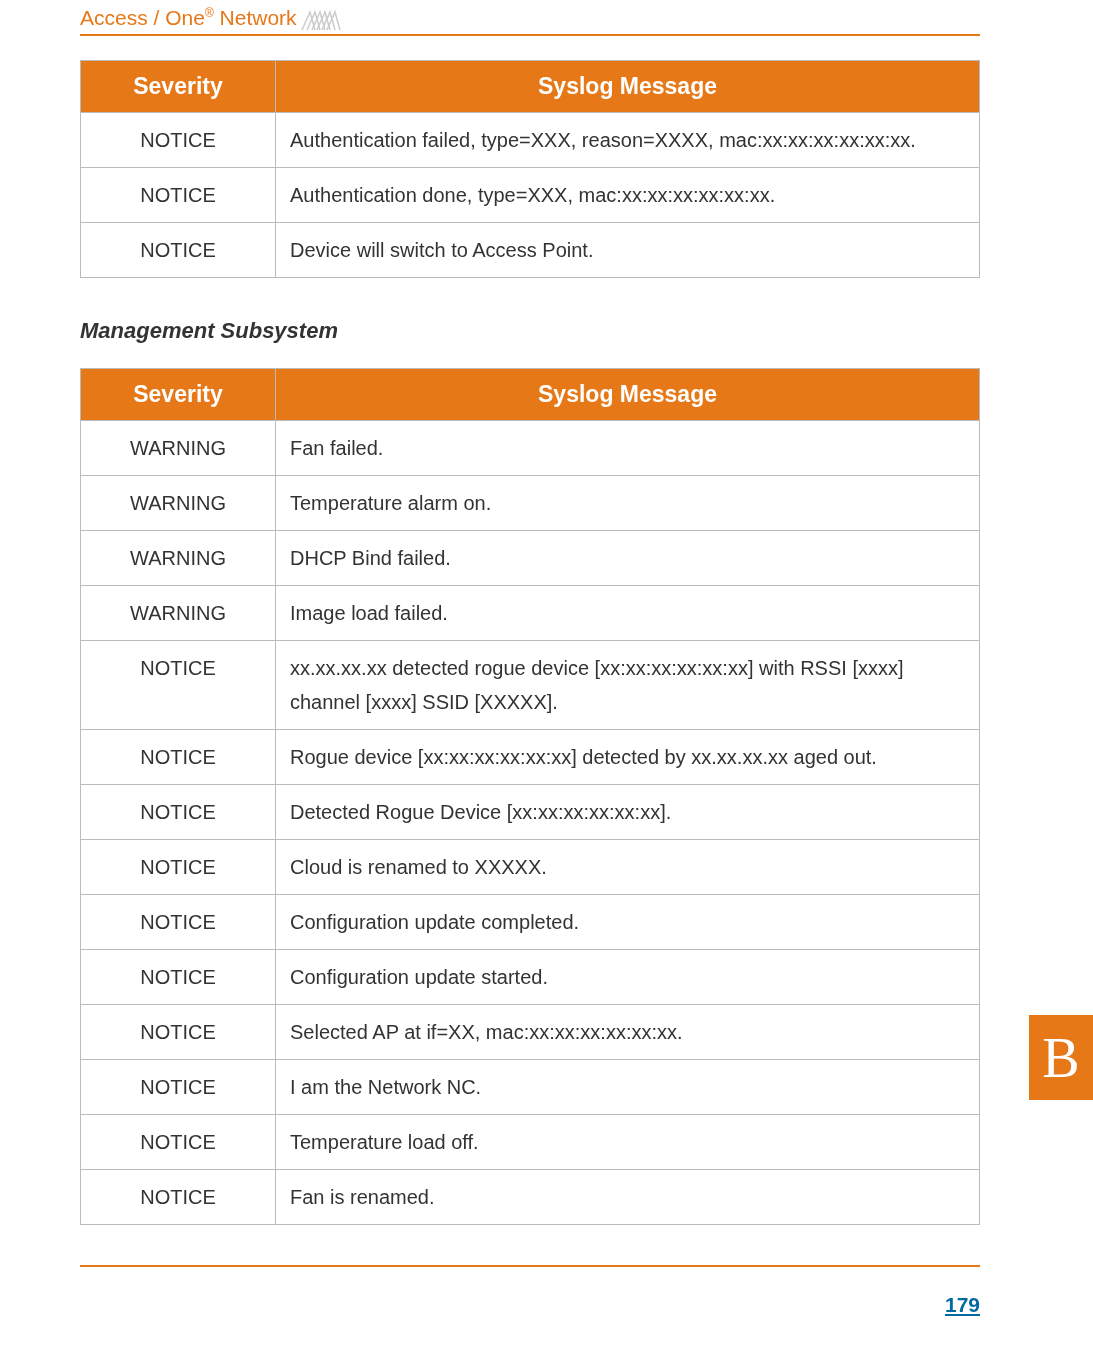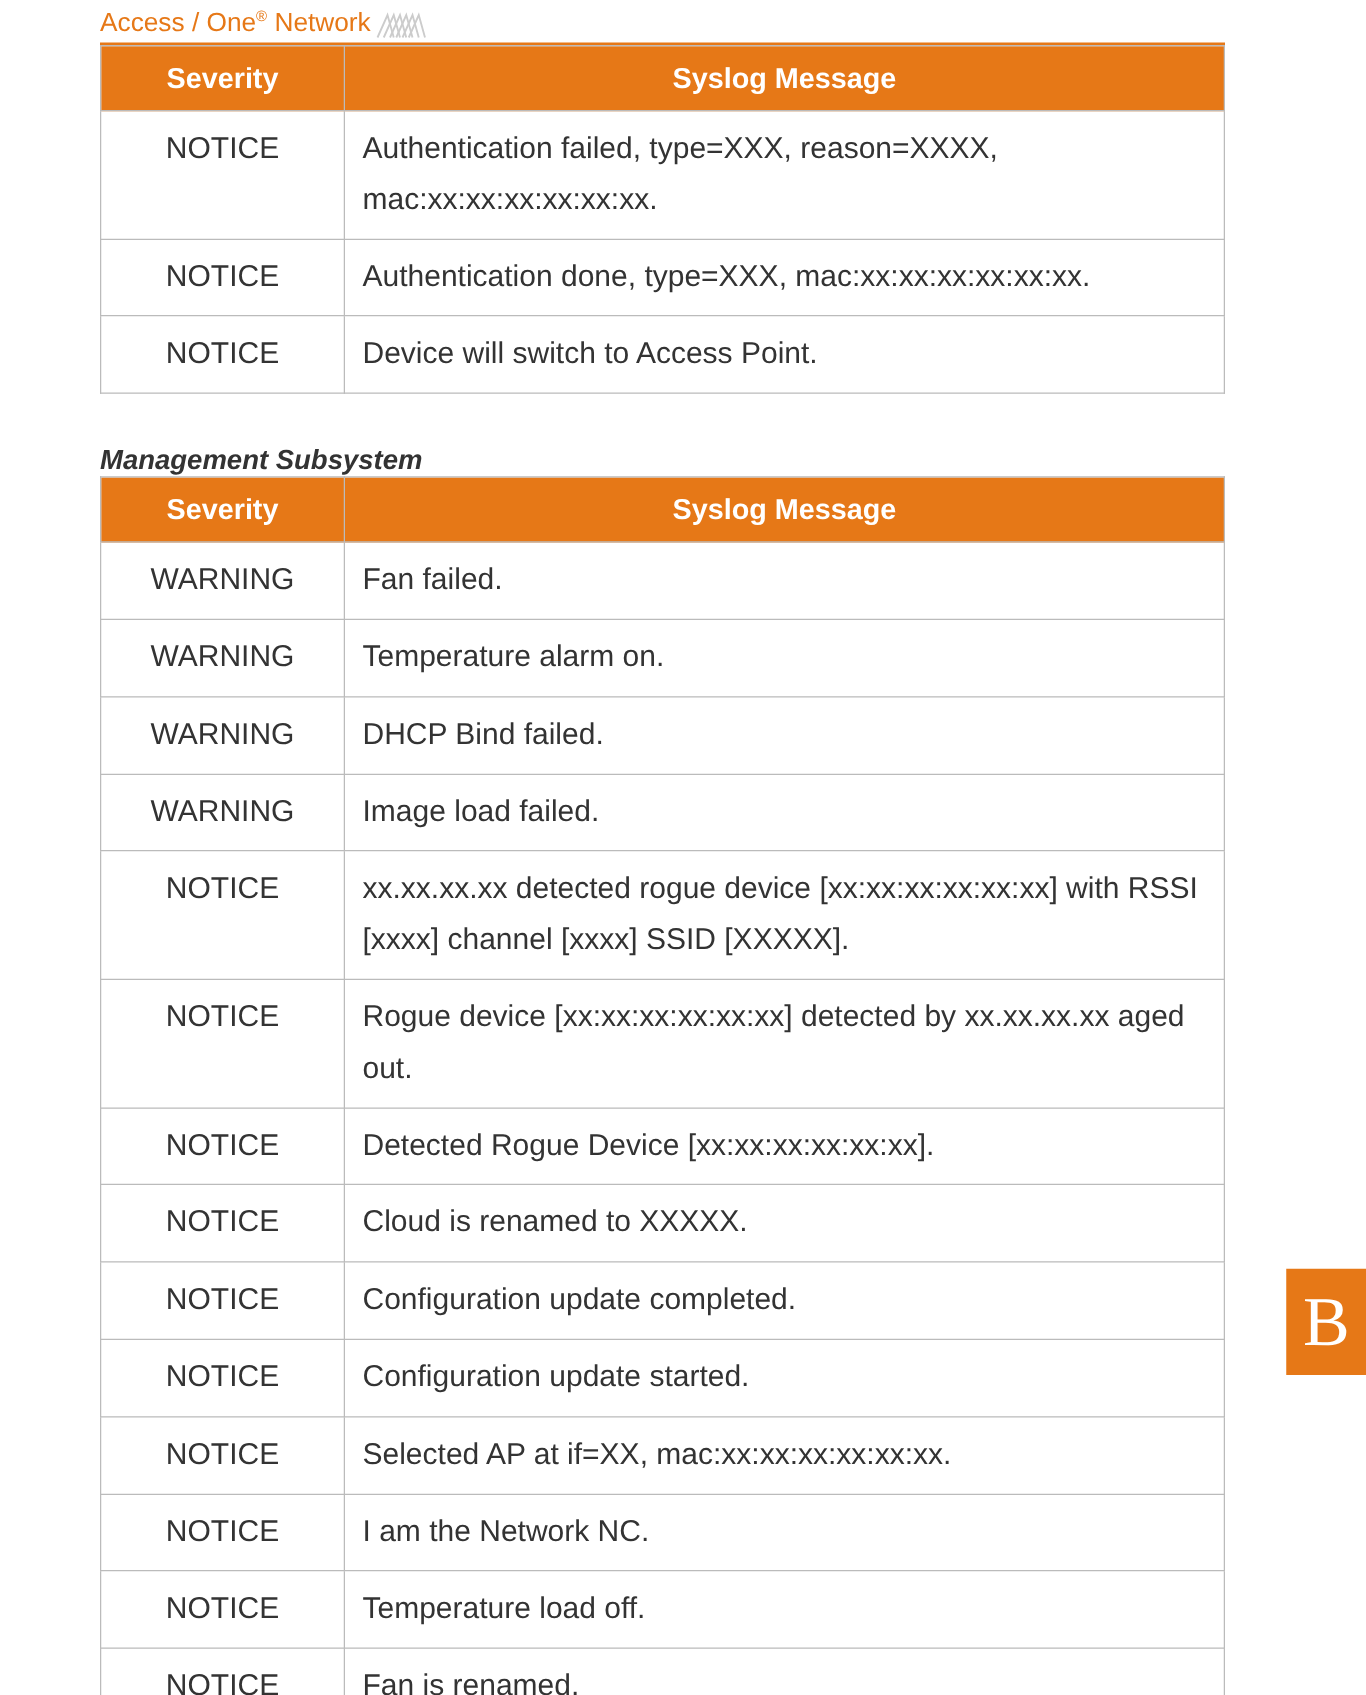--- a/index.html
+++ b/index.html
@@ -31,38 +31,39 @@
       vertical-align: super;
     }
     .logo {
       width: 50px;
       height: 26px;
       position: relative;
     }
     .syslog-table {
       border-collapse: collapse;
       width: 100%;
+      margin-top: 24px;
       font-size: 20px;
     }
     .syslog-table th {
       background: #e67817;
       color: #fff;
       font-weight: 600;
       padding: 12px 20px;
       text-align: center;
       font-size: 23px;
       border: 1px solid #bbb;
     }
     .syslog-table th:first-child {
       width: 195px;
     }
     .syslog-table td {
       border: 1px solid #bbb;
       padding: 10px 14px 10px 14px;
-      font-size: 24px;
+      font-size: 20px;
       color: #333;
       vertical-align: top;
       line-height: 1.7;
     }
     .syslog-table td:first-child {
       text-align: center;
       padding-left: 0;
       padding-right: 0;
     }
     .section-heading {

